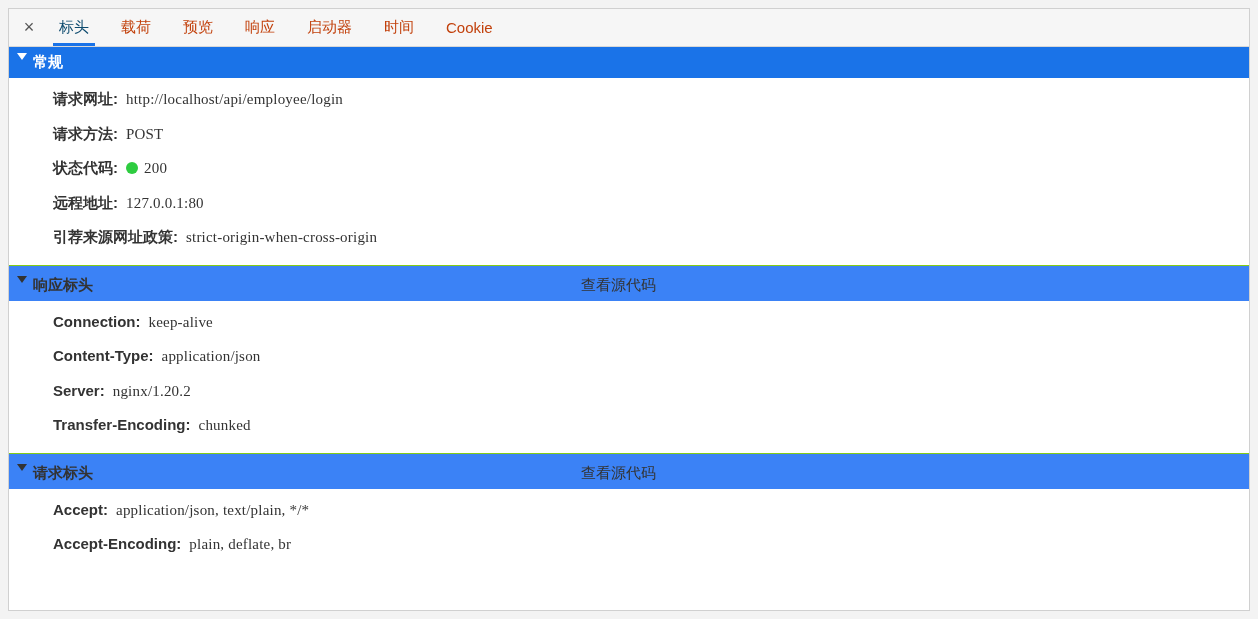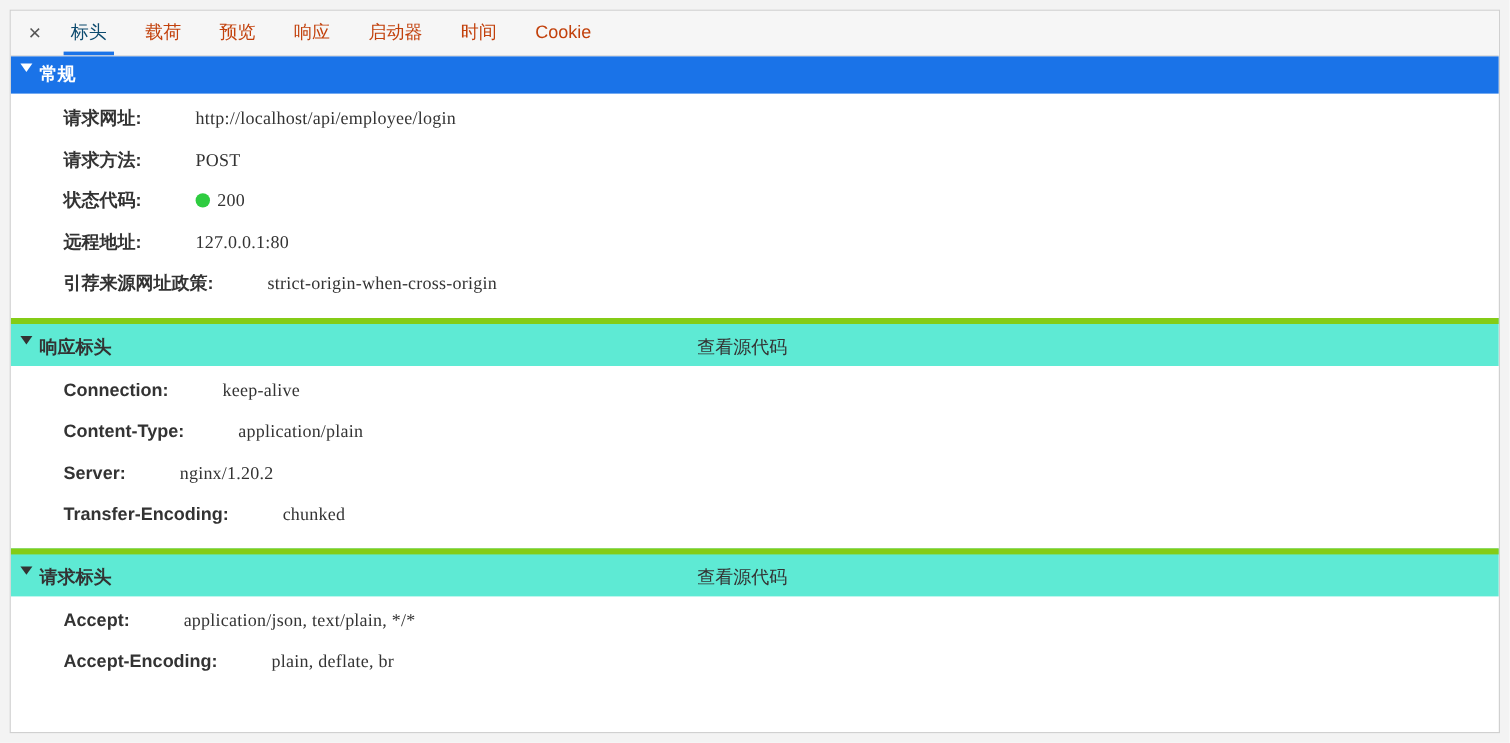--- a/index.html
+++ b/index.html
@@ -69,35 +69,34 @@
       border-right: 5px solid transparent;
       border-top: 7px solid currentColor;
       margin-right: 6px;
     }
     .section-header.blue {
       background: #1a73e8;
       color: #fff;
     }
     .section-header.plain {
       color: #333;
-      background: #5eead4;
-      border-top: 5px solid #84cc16;
+      background: #3b82f6;
+      border-top: 1px solid #84cc16;
       padding-top: 10px;
       padding-bottom: 6px;
     }
     .section-body {
       padding: 4px 0 10px 0;
     }
     .kv-row {
       display: flex;
       align-items: flex-start;
       padding: 6px 10px 6px 44px;
       font-size: 15px;
       line-height: 1.5;
-      gap: 37px;
     }
     .kv-key {
       font-weight: 700;
       color: #333;
       white-space: nowrap;
     }
     .kv-key::after { content: ":"; }
     .kv-val {
       margin-left: 8px;
       font-family: Liberation Serif, serif;
@@ -175,21 +174,21 @@
       <span>响应标头</span>
       <span class="view-source">查看源代码</span>
     </div>
     <div class="section-body">
       <div class="kv-row">
         <span class="kv-key">Connection</span>
         <span class="kv-val">keep-alive</span>
       </div>
       <div class="kv-row">
         <span class="kv-key">Content-Type</span>
-        <span class="kv-val">application/plain</span>
+        <span class="kv-val">application/json</span>
       </div>
       <div class="kv-row">
         <span class="kv-key">Server</span>
         <span class="kv-val">nginx/1.20.2</span>
       </div>
       <div class="kv-row">
         <span class="kv-key">Transfer-Encoding</span>
         <span class="kv-val">chunked</span>
       </div>
     </div>

